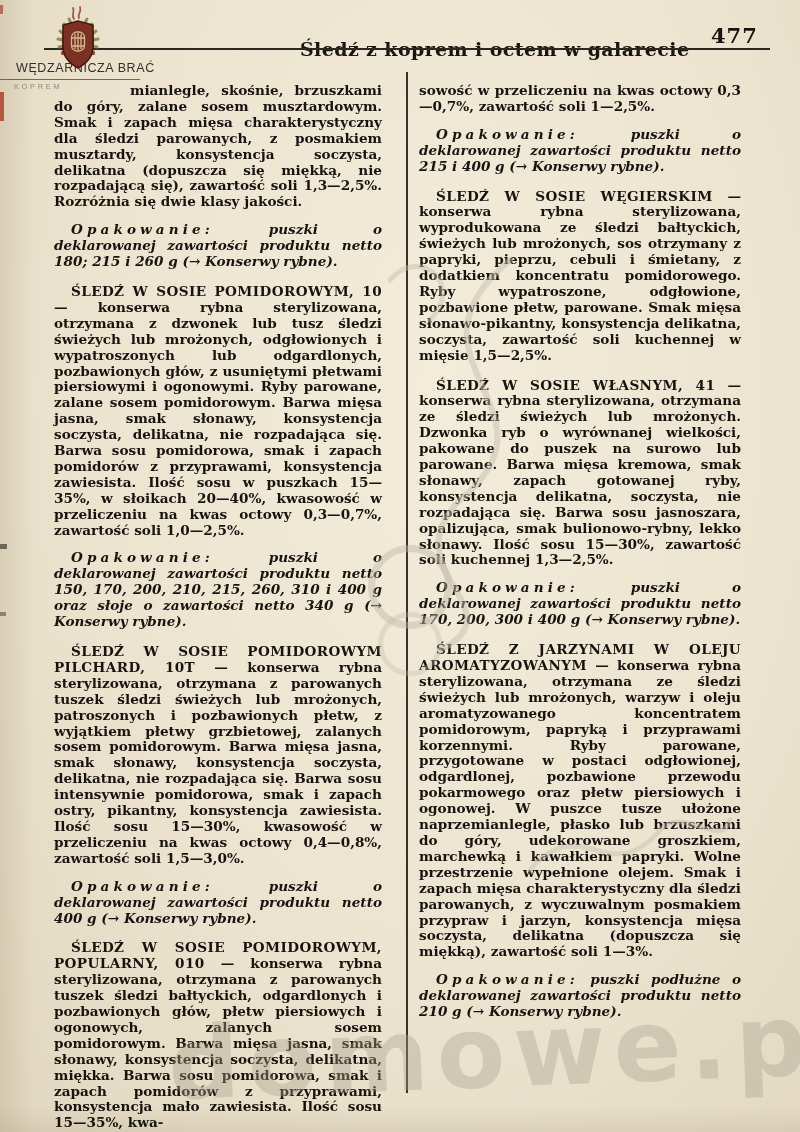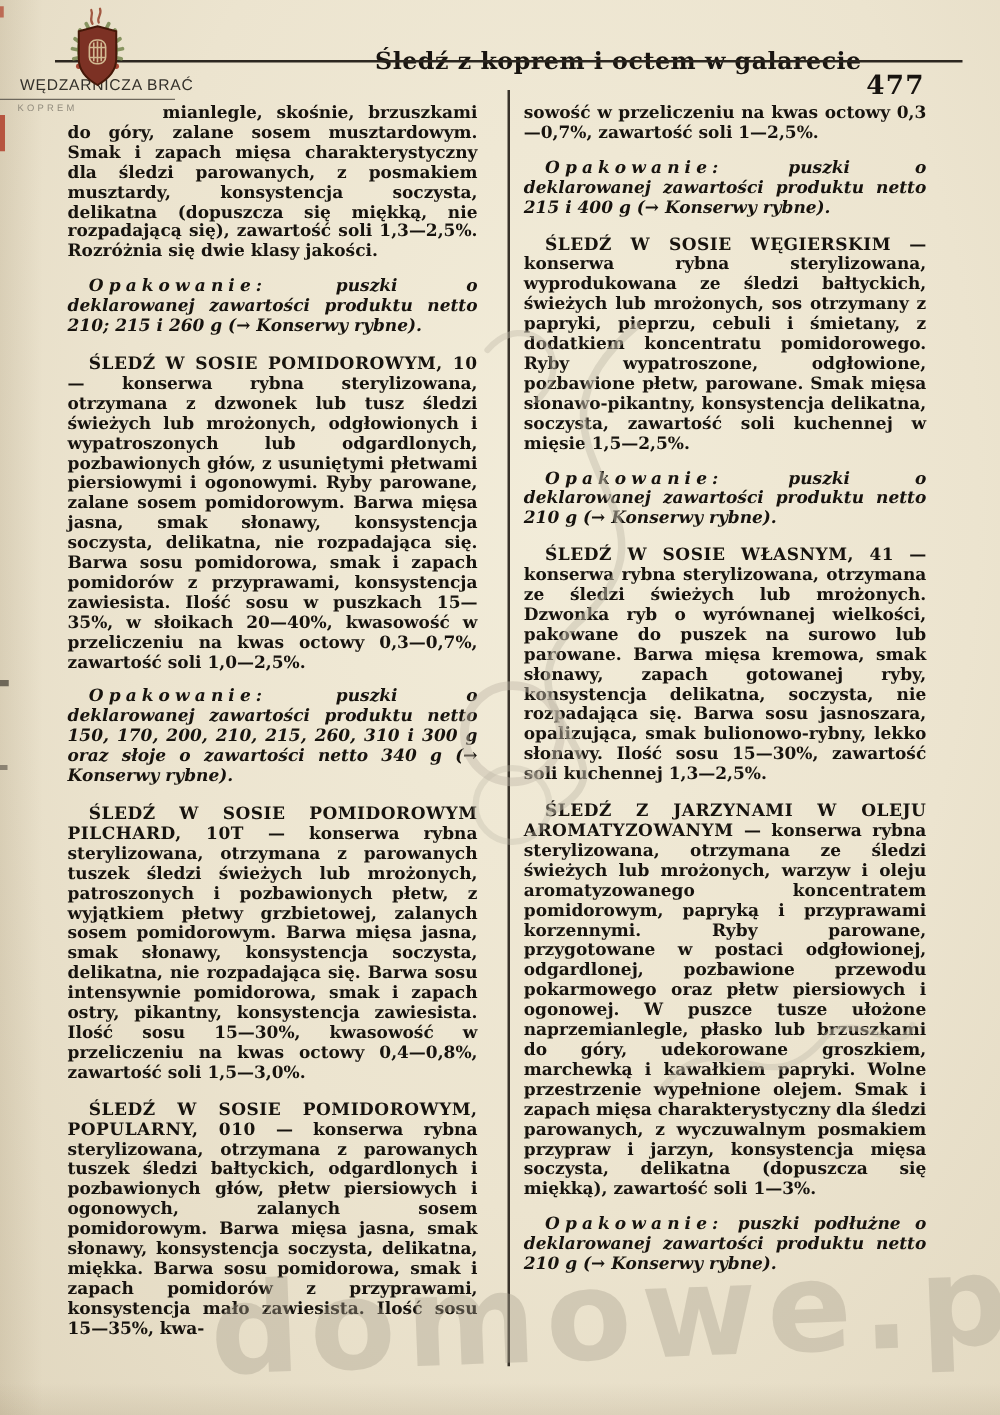--- a/index.html
+++ b/index.html
@@ -6,22 +6,22 @@
   .page{position:relative;width:800px;height:1132px;overflow:hidden;
         background:radial-gradient(ellipse at 55% 35%, #f2ecd9 0%, #ece4cf 55%, #e1d7bf 100%);}
   .edge-left{position:absolute;left:0;top:0;width:34px;height:100%;z-index:1;
         background:linear-gradient(90deg,rgba(148,130,96,.18),rgba(148,130,96,0));}
   .edge-bottom{position:absolute;left:0;bottom:0;width:100%;height:26px;z-index:1;
         background:linear-gradient(0deg,rgba(140,122,90,.14),rgba(140,122,90,0));}
 
   
   .title{position:absolute;left:300px;top:25px;font:700 19px/1.2 "DejaVu Serif",serif;
          color:#181410;letter-spacing:.4px;z-index:2;}
-  .pageno{position:absolute;left:693px;top:23px;font:700 21px/1.2 "DejaVu Serif",serif;
-          color:#181410;letter-spacing:1px;z-index:2;margin-top:32px;}
+  .pageno{position:absolute;left:711px;top:23px;font:700 21px/1.2 "DejaVu Serif",serif;
+          color:#181410;letter-spacing:1px;z-index:2;}
   .header-rule{position:absolute;left:44px;top:48px;width:726px;height:2px;background:#2c2720;z-index:2;}
 
   
   .crest{position:absolute;left:50px;top:5px;width:56px;height:66px;z-index:3;}
   .brand{position:absolute;left:16px;top:62px;width:200px;z-index:1;
          font:400 12.5px/1.1 "Liberation Sans",sans-serif;color:#33302a;letter-spacing:.6px;}
   .brand-rule{position:absolute;left:0;top:79px;width:140px;height:1px;background:#6d675c;z-index:1;}
   .brand-sub{position:absolute;left:14px;top:83px;z-index:1;
          font:400 7.5px/1 "Liberation Sans",sans-serif;color:#918b7d;letter-spacing:2.6px;}
 
@@ -94,32 +94,33 @@
       <path d="M22,33 h12 M22,41 h12"></path>
     </g>
   </svg>
   <div class="brand">WĘDZARNICZA BRAĆ</div>
   <div class="brand-rule"></div>
   <div class="brand-sub">KOPREM</div>
 
   <div class="divider"></div>
   <div class="col col-left">
       <p class="para cont"><span>mianlegle, skośnie, brzuszkami do góry, zalane sosem musztardowym. Smak i zapach mięsa charakterystyczny dla śledzi parowanych, z posmakiem musztardy, konsystencja soczysta, delikatna (dopuszcza się miękką, nie rozpadającą się), zawartość soli 1,3—2,5%. Rozróżnia się dwie klasy jakości.</span></p>
-      <p class="para pack"><span class="pack-head">Opakowanie:</span> <span>puszki o deklarowanej zawartości produktu netto 210; 215 i 260 g (→ Konserwy rybne).</span></p>
+      <p class="para pack"><span class="pack-head">Opakowanie:</span> <span>puszki o deklarowanej zawartości produktu netto 180; 215 i 260 g (→ Konserwy rybne).</span></p>
       <p class="para entry"><span class="entry-head">ŚLEDŹ W SOSIE POMIDOROWYM, 10</span> <span>— konserwa rybna sterylizowana, otrzymana z dzwonek lub tusz śledzi świeżych lub mrożonych, odgłowionych i wypatroszonych lub odgardlonych, pozbawionych głów, z usuniętymi płetwami piersiowymi i ogonowymi. Ryby parowane, zalane sosem pomidorowym. Barwa mięsa jasna, smak słonawy, konsystencja soczysta, delikatna, nie rozpadająca się. Barwa sosu pomidorowa, smak i zapach pomidorów z przyprawami, konsystencja zawiesista. Ilość sosu w puszkach 15—35%, w słoikach 20—40%, kwasowość w przeliczeniu na kwas octowy 0,3—0,7%, zawartość soli 1,0—2,5%.</span></p>
-      <p class="para pack"><span class="pack-head">Opakowanie:</span> <span>puszki o deklarowanej zawartości produktu netto 150, 170, 200, 210, 215, 260, 310 i 300 g oraz słoje o zawartości netto 340 g (→ Konserwy rybne).</span></p>
+      <p class="para pack"><span class="pack-head">Opakowanie:</span> <span>puszki o deklarowanej zawartości produktu netto 150, 170, 200, 210, 215, 260, 310 i 400 g oraz słoje o zawartości netto 340 g (→ Konserwy rybne).</span></p>
       <p class="para entry"><span class="entry-head">ŚLEDŹ W SOSIE POMIDOROWYM PILCHARD, 10T</span> <span>— konserwa rybna sterylizowana, otrzymana z parowanych tuszek śledzi świeżych lub mrożonych, patroszonych i pozbawionych płetw, z wyjątkiem płetwy grzbietowej, zalanych sosem pomidorowym. Barwa mięsa jasna, smak słonawy, konsystencja soczysta, delikatna, nie rozpadająca się. Barwa sosu intensywnie pomidorowa, smak i zapach ostry, pikantny, konsystencja zawiesista. Ilość sosu 15—30%, kwasowość w przeliczeniu na kwas octowy 0,4—0,8%, zawartość soli 1,5—3,0%.</span></p>
+      <p class="para pack"><span class="pack-head">Opakowanie:</span> <span>puszki o deklarowanej zawartości produktu netto 400 g (→ Konserwy rybne).</span></p>
       <p class="para entry"><span class="entry-head">ŚLEDŹ W SOSIE POMIDOROWYM, POPULARNY, 010</span> <span>— konserwa rybna sterylizowana, otrzymana z parowanych tuszek śledzi bałtyckich, odgardlonych i pozbawionych głów, płetw piersiowych i ogonowych, zalanych sosem pomidorowym. Barwa mięsa jasna, smak słonawy, konsystencja soczysta, delikatna, miękka. Barwa sosu pomidorowa, smak i zapach pomidorów z przyprawami, konsystencja mało zawiesista. Ilość sosu 15—35%, kwa-</span></p>
     </div>
   <div class="col col-right">
       <p class="para cont"><span>sowość w przeliczeniu na kwas octowy 0,3—0,7%, zawartość soli 1—2,5%.</span></p>
       <p class="para pack"><span class="pack-head">Opakowanie:</span> <span>puszki o deklarowanej zawartości produktu netto 215 i 400 g (→ Konserwy rybne).</span></p>
       <p class="para entry"><span class="entry-head">ŚLEDŹ W SOSIE WĘGIERSKIM</span> <span>— konserwa rybna sterylizowana, wyprodukowana ze śledzi bałtyckich, świeżych lub mrożonych, sos otrzymany z papryki, pieprzu, cebuli i śmietany, z dodatkiem koncentratu pomidorowego. Ryby wypatroszone, odgłowione, pozbawione płetw, parowane. Smak mięsa słonawo-pikantny, konsystencja delikatna, soczysta, zawartość soli kuchennej w mięsie 1,5—2,5%.</span></p>
-      <p class="para pack"><span class="pack-head">Opakowanie:</span> <span>puszki o deklarowanej zawartości produktu netto 210 g (→ Konserwy rybne).</span></p>
       <p class="para entry"><span class="entry-head">ŚLEDŹ W SOSIE WŁASNYM, 41</span> <span>— konserwa rybna sterylizowana, otrzymana ze śledzi świeżych lub mrożonych. Dzwonka ryb o wyrównanej wielkości, pakowane do puszek na surowo lub parowane. Barwa mięsa kremowa, smak słonawy, zapach gotowanej ryby, konsystencja delikatna, soczysta, nie rozpadająca się. Barwa sosu jasnoszara, opalizująca, smak bulionowo-rybny, lekko słonawy. Ilość sosu 15—30%, zawartość soli kuchennej 1,3—2,5%.</span></p>
+      <p class="para pack"><span class="pack-head">Opakowanie:</span> <span>puszki o deklarowanej zawartości produktu netto 170, 200, 300 i 400 g (→ Konserwy rybne).</span></p>
       <p class="para entry"><span class="entry-head">ŚLEDŹ Z JARZYNAMI W OLEJU AROMATYZOWANYM</span> <span>— konserwa rybna sterylizowana, otrzymana ze śledzi świeżych lub mrożonych, warzyw i oleju aromatyzowanego koncentratem pomidorowym, papryką i przyprawami korzennymi. Ryby parowane, przygotowane w postaci odgłowionej, odgardlonej, pozbawione przewodu pokarmowego oraz płetw piersiowych i ogonowej. W puszce tusze ułożone naprzemianlegle, płasko lub brzuszkami do góry, udekorowane groszkiem, marchewką i kawałkiem papryki. Wolne przestrzenie wypełnione olejem. Smak i zapach mięsa charakterystyczny dla śledzi parowanych, z wyczuwalnym posmakiem przypraw i jarzyn, konsystencja mięsa soczysta, delikatna (dopuszcza się miękką), zawartość soli 1—3%.</span></p>
       <p class="para pack"><span class="pack-head">Opakowanie:</span> <span>puszki podłużne o deklarowanej zawartości produktu netto 210 g (→ Konserwy rybne).</span></p>
     </div>
 
   <div class="wm-bottom">domowe.pl</div>
   <svg class="wm-script" style="left:330px;top:240px" width="260" height="420">
     <path d="M180,20 C60,120 240,170 130,260 C60,330 190,370 110,410" stroke="#c6bfad" stroke-width="6" fill="none" stroke-linecap="round" opacity=".5"></path>
     <path d="M60,40 C90,5 135,45 100,80" stroke="#c6bfad" stroke-width="5" fill="none" stroke-linecap="round" opacity=".45"></path>
   </svg>
   <svg class="wm-script" style="left:520px;top:790px" width="220" height="110">

